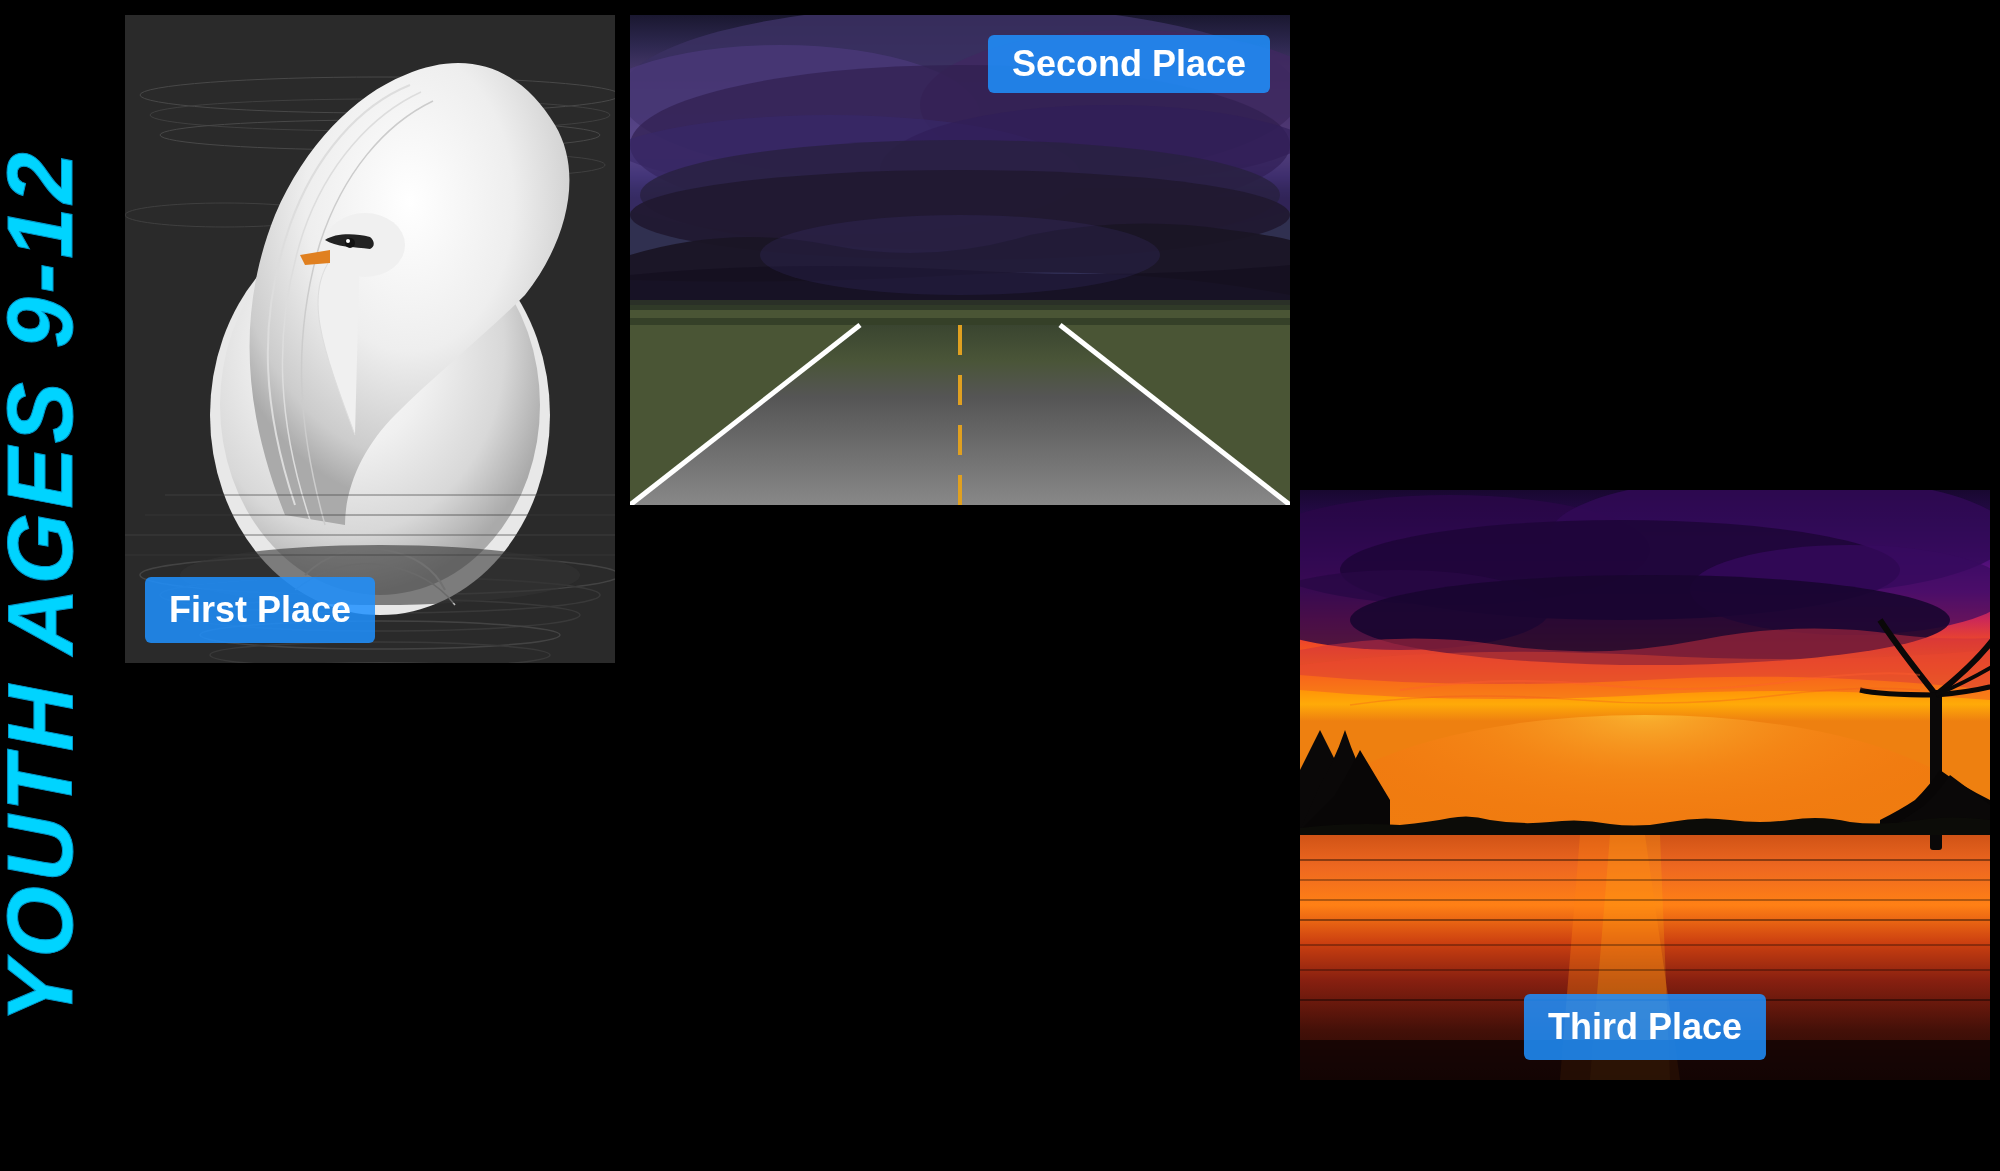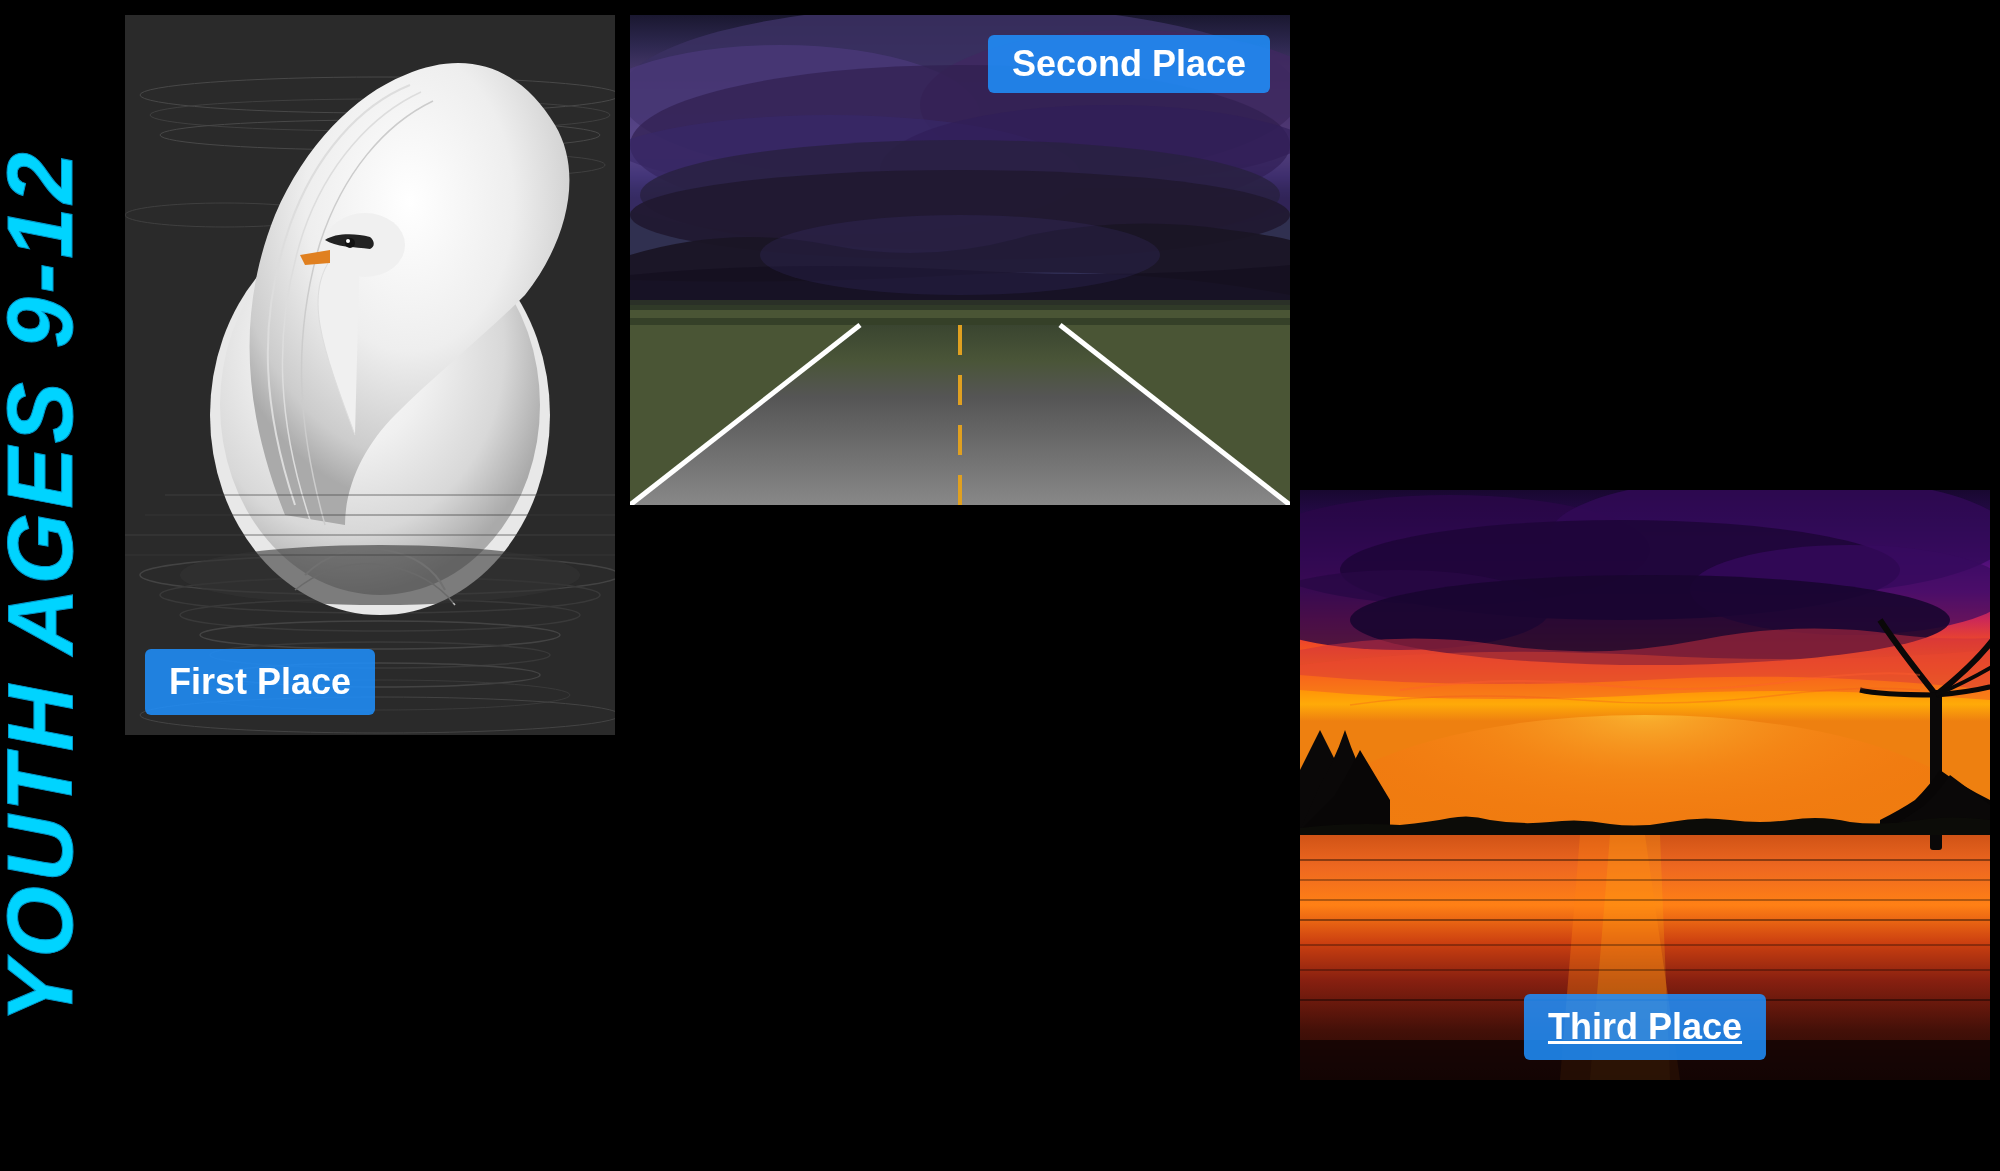--- a/index.html
+++ b/index.html
@@ -37,21 +37,21 @@
       
       -webkit-text-stroke: 1px #0099cc;
     }
 
     
     .first-place-container {
       position: absolute;
       left: 105px;
       top: 15px;
       width: 510px;
-      height: 720px;
+      height: 648px;
       padding-left: 20px;
     }
 
     .first-place-container .photo {
       width: 100%;
       height: 100%;
       background: linear-gradient(135deg, #888 0%, #aaa 20%, #ccc 30%, #fff 45%, #ddd 55%, #999 70%, #666 80%, #444 90%, #333 100%);
       position: relative;
       overflow: hidden;
     }
@@ -131,21 +131,20 @@
       bottom: 20px;
       left: 50%;
       transform: translateX(-50%);
       background-color: rgba(30, 144, 255, 0.85);
       color: #fff;
       font-size: 36px;
       font-weight: bold;
       padding: 12px 24px;
       border-radius: 6px;
       white-space: nowrap;
-      text-decoration: underline;
     }
   </style>
 </head>
 <body>
 
 <div class="vertical-title">Youth Ages 9-12</div>
 
 <div class="first-place-container">
   <div class="photo">
     <div class="swan-bg">

